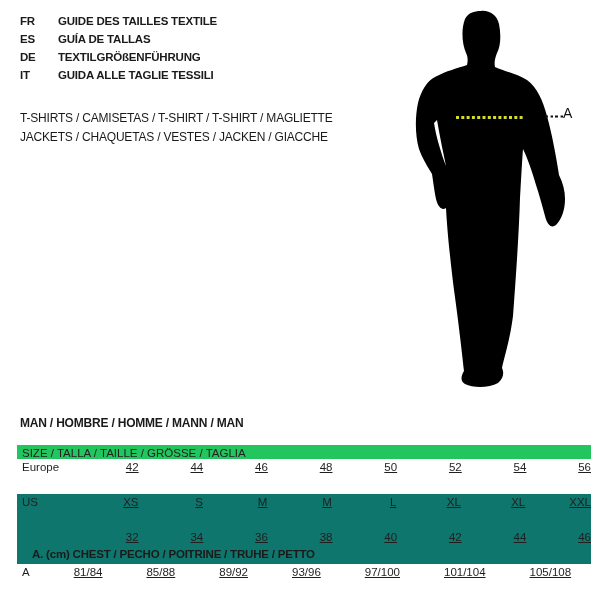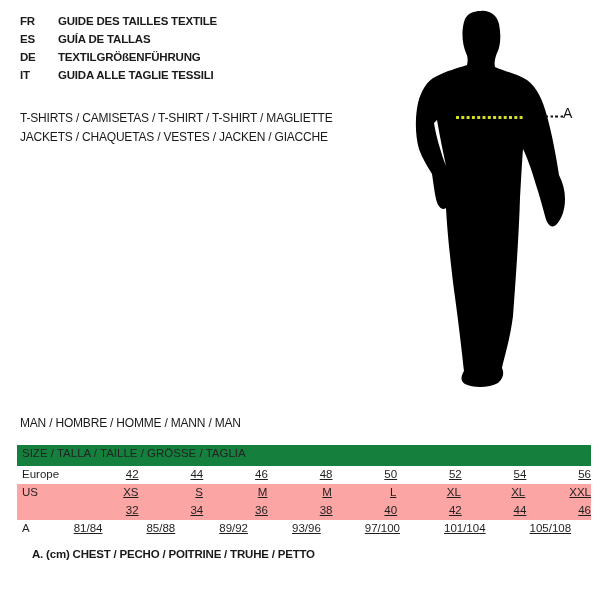--- a/index.html
+++ b/index.html
@@ -52,43 +52,43 @@
     font-size: 14px;
     font-weight: 400;
     color: #111;
   }
 
   
   .section-title {
     position: absolute;
     left: 20px;
     top: 416px;
-    font-weight: normal;
+    font-weight: bold;
     font-size: 12px;
     letter-spacing: -0.2px;
   }
 
   
   .size-table {
     position: absolute;
     left: 17px;
     top: 445px;
     width: 574px;
     font-size: 11.5px;
     color: #1f1f1f;
   }
   .t-header {
-    height: 21px;
+    height: 14px;
     line-height: 17px;
-    background: #15803d;
+    background: #22c55e;
     padding-left: 5px;
     color: #222222;
   }
-  .t-row { display: flex; height: 18px; line-height: 17px; gap: 44px; }
-  .t-row.shaded { background: #fca5a5; }
+  .t-row { display: flex; height: 35px; line-height: 17px; gap: 44px; }
+  .t-row.shaded { background: #0f766e; }
   .t-label { width: 52px; padding-left: 5px; }
   .t-cell { flex: 1; text-align: right; text-decoration: underline; }
 
   
   .footnote {
     position: absolute;
     left: 32px;
     top: 548px;
     font-weight: bold;
     font-size: 11.5px;

